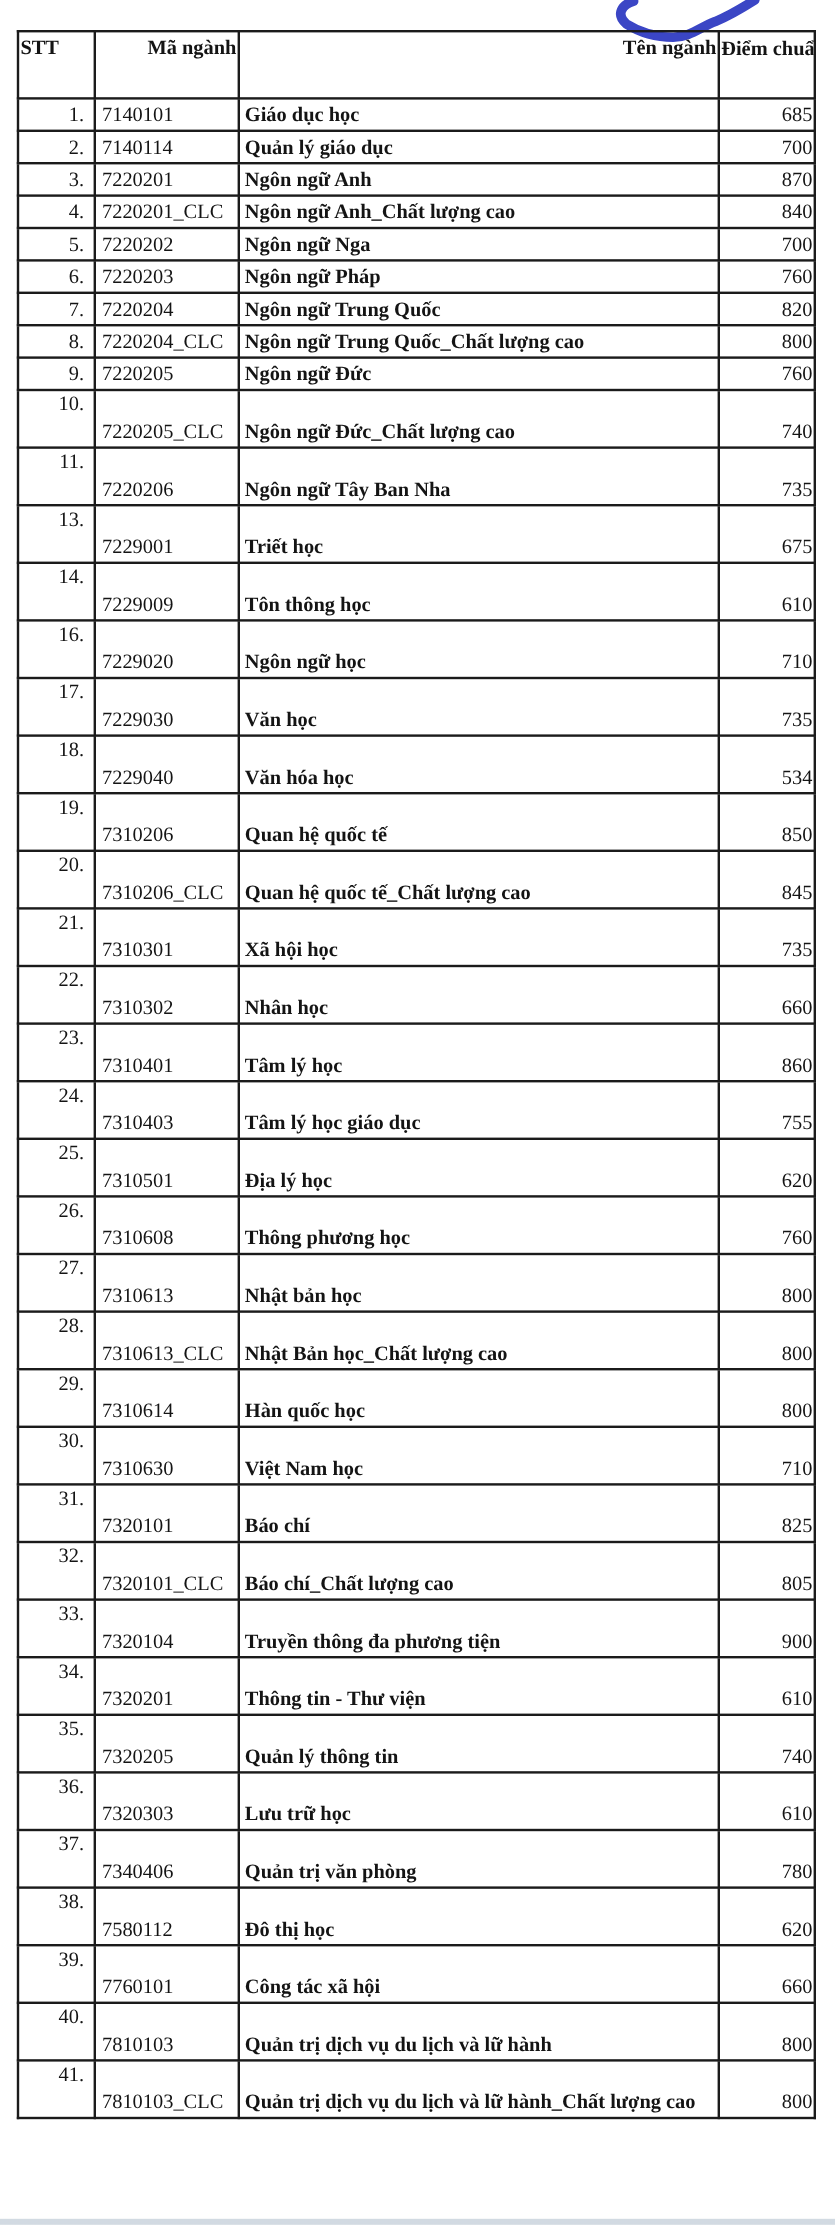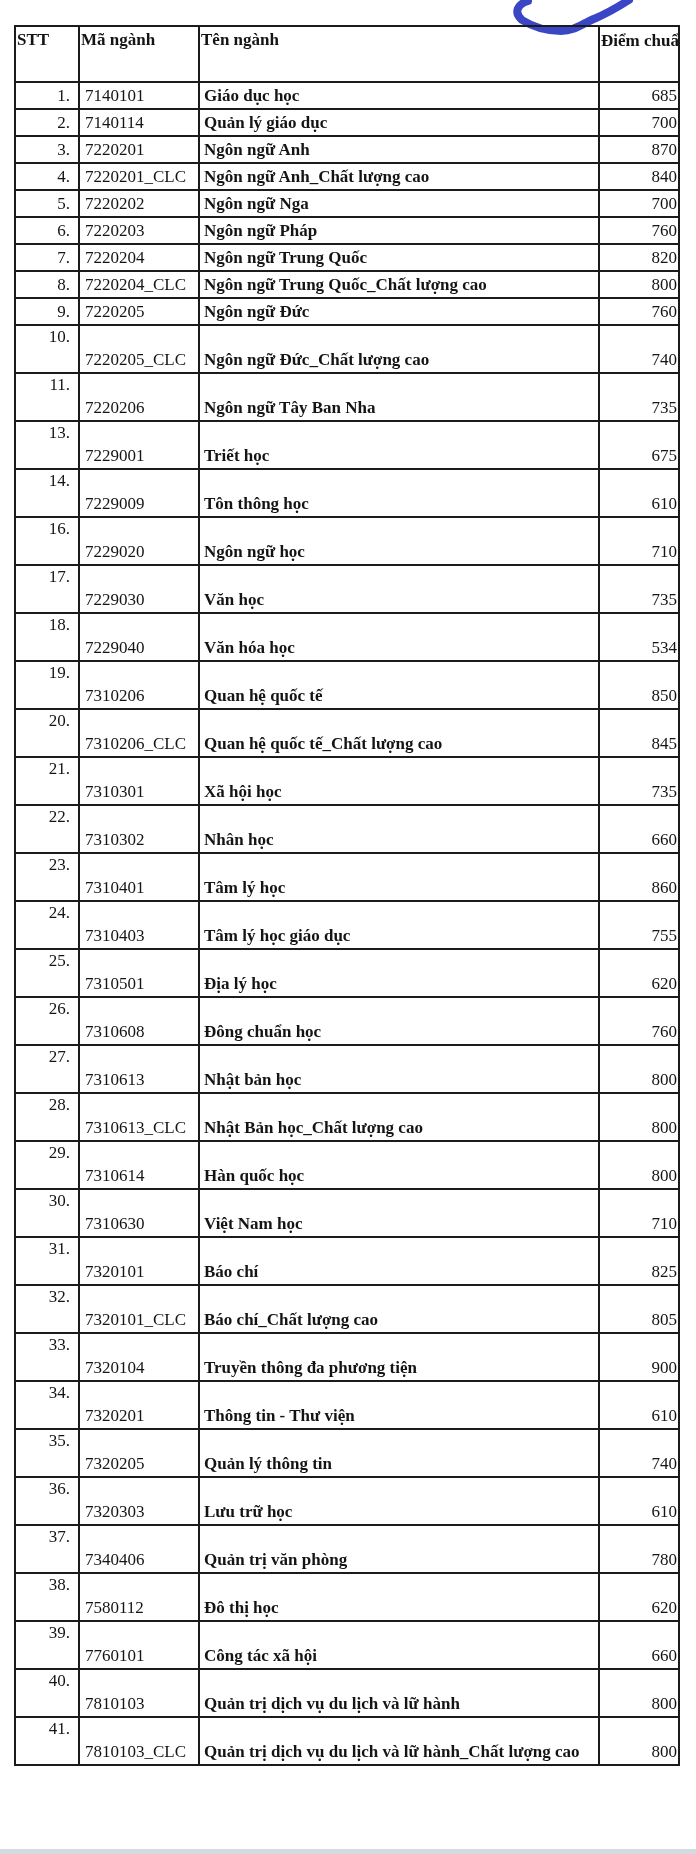--- a/index.html
+++ b/index.html
@@ -46,21 +46,21 @@
   col.c-code  { width: 120px; }
   col.c-name  { width: 400px; }
   col.c-score { width: 80px; }
 
   thead tr { height: 56px; }
   thead th {
     font-size: 19px;
     font-weight: bold;
     vertical-align: top;
     padding-top: 3px;
-    text-align: left;
+    text-align: right;
     white-space: normal;
   }
   thead th.h-stt { text-align: left; padding-right: 3px; }
   thead th.h-score { line-height: 1.25; }
 
   td.stt   { text-align: right; padding-right: 8px; }
   td.code  { text-align: left;  padding-left: 5px; }
   td.name  { text-align: left;  padding-left: 4px; font-weight: bold; }
   td.score { text-align: right; }
 
@@ -265,21 +265,21 @@
   <tr class="tall">
     <td class="stt">25.</td>
     <td class="code">7310501</td>
     <td class="name">Địa lý học</td>
     <td class="score">620</td>
   </tr>
 
   <tr class="tall">
     <td class="stt">26.</td>
     <td class="code">7310608</td>
-    <td class="name">Đông chuẩn học</td>
+    <td class="name">Thông phương học</td>
     <td class="score">760</td>
   </tr>
 
   <tr class="tall">
     <td class="stt">27.</td>
     <td class="code">7310613</td>
     <td class="name">Nhật bản học</td>
     <td class="score">800</td>
   </tr>
 

